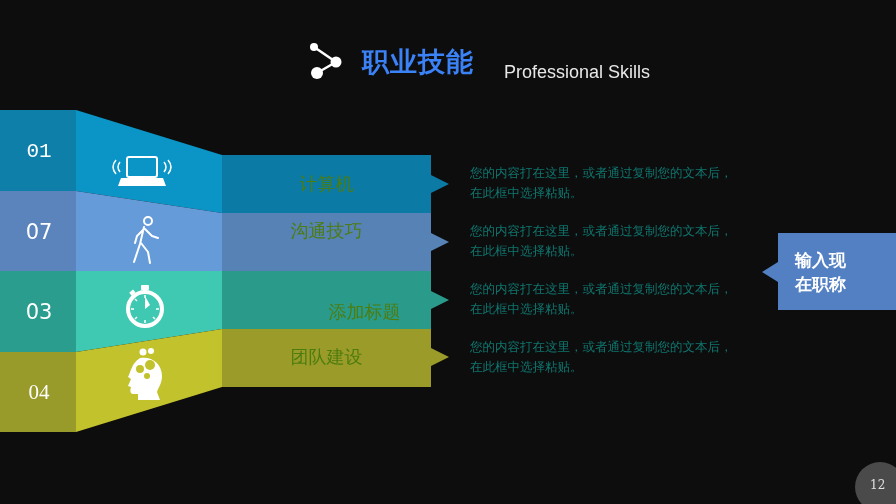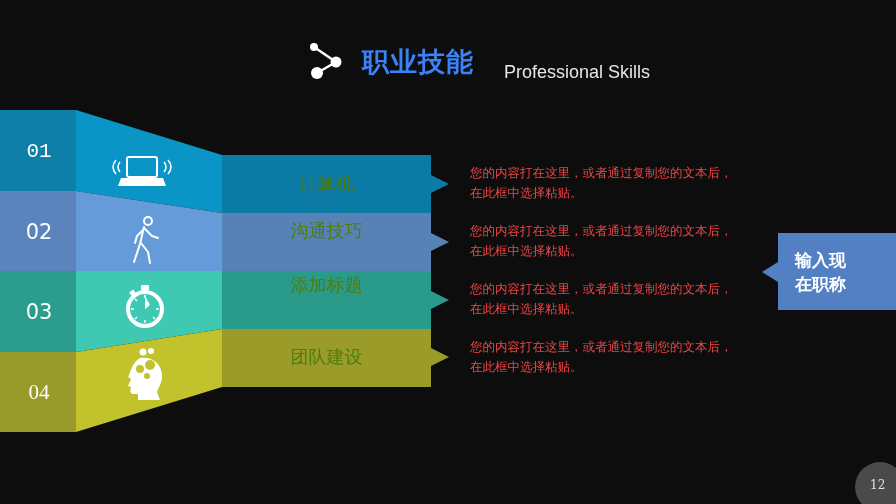--- a/index.html
+++ b/index.html
@@ -27,21 +27,21 @@
       position: absolute; left: 0; width: 78px; text-align: center;
       font-size: 21px; color: #ffffff; font-family: "DejaVu Sans", sans-serif;
       line-height: 28px;
     }
     .strip-label {
       position: absolute; left: 222px; width: 209px; text-align: center;
       font-size: 18px; color: #4d7c0f; line-height: 24px;
     }
     .desc {
       position: absolute; left: 470px; width: 290px;
-      font-size: 12.5px; color: #ef4444; line-height: 20px;
+      font-size: 12.5px; color: #0f766e; line-height: 20px;
     }
     .callout-text {
       position: absolute; left: 795px; top: 248px;
       font-size: 17px; font-weight: bold; color: #ffffff; line-height: 24px;
     }
     .page-num {
       position: absolute; left: 855px; top: 462px; width: 50px; height: 50px;
       border-radius: 50%; background: #4a4a4b;
     }
     .page-num span {
@@ -116,27 +116,27 @@
     <circle cx="151" cy="351" r="3"></circle>
     <circle cx="140" cy="369" r="4" fill="#c2c22c"></circle>
     <circle cx="150" cy="365" r="5" fill="#c2c22c"></circle>
     <circle cx="147" cy="376" r="3" fill="#c2c22c"></circle>
   </g>
 
   <polygon points="778,233 896,233 896,310 778,310 778,282 762,272 778,262" fill="#5280c3"></polygon>
 </svg>
 
 <div class="num" style="top:138px;font-family:Liberation Mono, monospace;">01</div>
-<div class="num" style="top:218px;">02</div>
+<div class="num" style="top:218px;">07</div>
 <div class="num" style="top:298px;">03</div>
 <div class="num" style="top:378px;font-family:Liberation Serif, serif;">04</div>
 
 <div class="strip-label" style="top:172px;">计算机</div>
 <div class="strip-label" style="top:219px;">沟通技巧</div>
-<div class="strip-label" style="top:273px;">添加标题</div>
+<div class="strip-label" style="top:300px;padding-left:38px;">添加标题</div>
 <div class="strip-label" style="top:345px;">团队建设</div>
 
 <div class="desc" style="top:163px;">
   <div>您的内容打在这里，或者通过复制您的文本后，</div>
   <div>在此框中选择粘贴。</div>
 </div>
 <div class="desc" style="top:221px;">
   <div>您的内容打在这里，或者通过复制您的文本后，</div>
   <div>在此框中选择粘贴。</div>
 </div>

